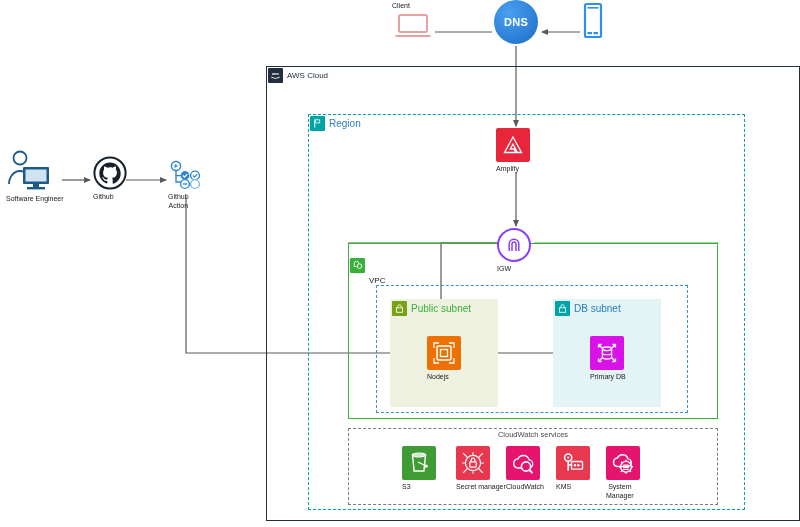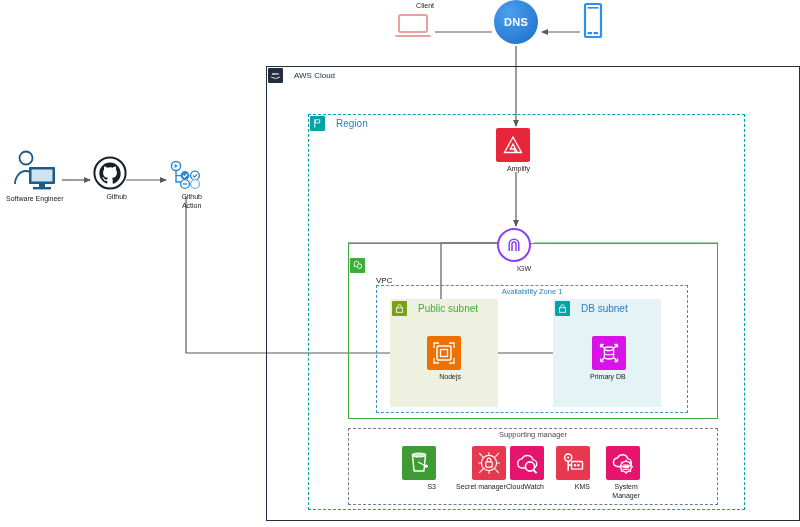--- a/index.html
+++ b/index.html
@@ -12,21 +12,21 @@
   .box{position:absolute;box-sizing:border-box;}
   .aws-cloud{border:1px solid #232f3e;left:266px;top:66px;width:534px;height:455px;}
   .region{border:1px dashed #00a4a6;left:308px;top:114px;width:437px;height:396px;}
   .vpc{border:1px solid #3aaf3a;left:348px;top:243px;width:370px;height:176px;}
   .az{border:1px dashed #3b8fd4;left:376px;top:285px;width:312px;height:128px;}
   .pub-subnet{background:#eff1e0;left:390px;top:299px;width:108px;height:108px;position:absolute;}
   .db-subnet{background:#e3f3f6;left:553px;top:299px;width:108px;height:108px;position:absolute;}
   .support{border:1px dashed #7b7b7b;left:348px;top:428px;width:370px;height:77px;}
 
   
-  .badge{position:absolute;display:flex;align-items:center;gap:11px;}
+  .badge{position:absolute;display:flex;align-items:center;gap:4px;}
   .badge .tile{width:15px;height:15px;border-radius:1px;display:flex;
                align-items:center;justify-content:center;}
   .badge .txt{font-size:10px;line-height:9px;white-space:nowrap;}
 
   .b-aws{left:268px;top:68px;}
   .b-aws .tile{background:#232f3e;}
   .b-aws .txt{color:#232f3e;font-size:8px;}
   .b-region{left:310px;top:116px;}
   .b-region .tile{background:#00a4a6;}
   .b-region .txt{color:#2a7fbe;}
@@ -39,21 +39,21 @@
   .b-db{left:555px;top:301px;}
   .b-db .tile{background:#00a4a6;}
   .b-db .txt{color:#2a7fbe;}
 
   .az-title{position:absolute;left:376px;top:287px;width:312px;text-align:center;
             font-size:7.5px;color:#2a7fbe;}
   .support-title{position:absolute;left:348px;top:430px;width:370px;text-align:center;
             font-size:7.5px;color:#4a4a4a;}
 
   
-  .node{position:absolute;display:flex;flex-direction:column;align-items:flex-end;}
+  .node{position:absolute;display:flex;flex-direction:column;align-items:flex-start;}
   .node .glyph{display:flex;align-items:center;justify-content:center;}
   .node .cap{margin-top:3px;font-size:7px;line-height:8.5px;color:#1a1a1a;
              text-align:center;white-space:pre-line;}
   .node .cap-top{margin-bottom:2px;font-size:7px;line-height:8px;color:#1a1a1a;}
 
   .sq{width:34px;height:34px;border-radius:2px;display:flex;align-items:center;justify-content:center;}
 
   
   .n-client{left:392px;top:2px;}
   .n-dns{left:494px;top:0px;}
@@ -156,22 +156,21 @@
   <div class="badge b-db">
     <span class="tile">
       <svg width="11" height="11" viewBox="0 0 16 16">
         <rect x="3.5" y="7" width="9" height="6.5" stroke="#fff" stroke-width="1.2" fill="none"></rect>
         <path d="M5.5 7 V5 a2.5 2.5 0 0 1 5 0 V7" stroke="#fff" stroke-width="1.2" fill="none"></path>
       </svg>
     </span>
     <span class="txt">DB subnet</span>
   </div>
 
-  <div class="az-title">Availability Zone 1</div>
-  <div class="support-title">Supporting manager</div>
+  <div class="support-title">CloudWatch services</div>
 
   <div class="node n-client">
     <div class="cap-top">Client</div>
     <div class="glyph">
       <svg width="42" height="28" viewBox="0 0 42 28">
         <rect x="7" y="3" width="28" height="17" rx="1.5" stroke="#e8a0a0" stroke-width="2" fill="#fff"></rect>
         <path d="M3 23 h36 a2 2 0 0 1 -2 2 H5 a2 2 0 0 1 -2 -2 z" fill="#e8a0a0"></path>
       </svg>
     </div>
   </div>

